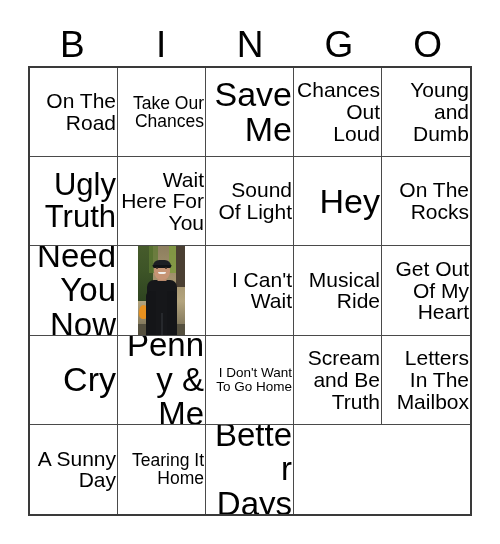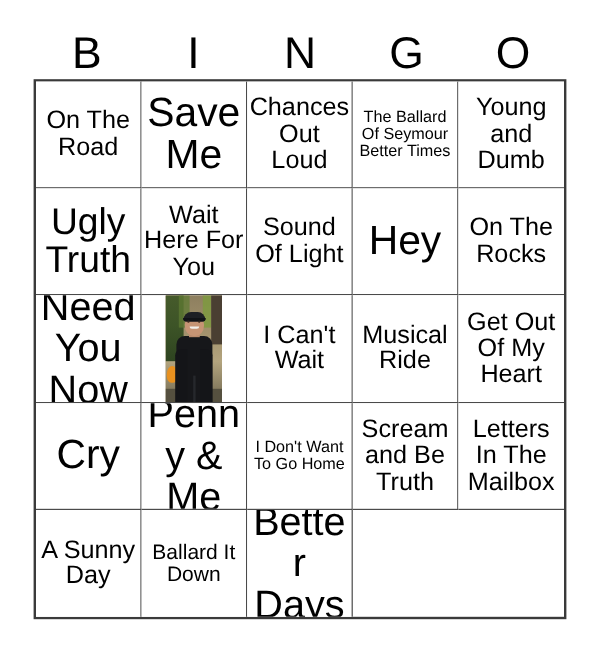--- a/index.html
+++ b/index.html
@@ -64,21 +64,21 @@
     justify-content: center;
     overflow: hidden;
     background: #ffffff;
     padding: 0 1px;
   }
   .cell:nth-child(5n) { border-right: none; }
   .cell:nth-child(n+21) { border-bottom: none; }
   .cell-text {
     display: block;
     width: 100%;
-    text-align: center;
+    text-align: right;
     line-height: 1.04;
     color: #000000;
     word-wrap: break-word;
   }
   
   .fs-xs .cell-text { font-size: 13.5px; }
   .fs-s  .cell-text { font-size: 17.5px; }
   .fs-m  .cell-text { font-size: 21px; }
   .fs-l  .cell-text { font-size: 33px; }
   .fs-xl .cell-text { font-size: 31px; }
@@ -249,28 +249,28 @@
     <div class="header-letter">N</div>
     <div class="header-letter">G</div>
     <div class="header-letter">O</div>
   </div>
 
   <div id="grid">
 
     <div class="cell fs-m">
         <span class="cell-text">On The Road</span>
       </div>
+    <div class="cell fs-s">
+        <span class="cell-text">Take Our Chances</span>
+      </div>
     <div class="cell fs-xxl">
         <span class="cell-text">Save Me</span>
       </div>
     <div class="cell fs-m">
         <span class="cell-text">Chances Out Loud</span>
-      </div>
-    <div class="cell fs-xs">
-        <span class="cell-text">The Ballard Of Seymour Better Times</span>
       </div>
 
     <div class="cell fs-m">
         <span class="cell-text">Young and Dumb</span>
       </div>
     <div class="cell fs-xl">
         <span class="cell-text">Ugly Truth</span>
       </div>
     <div class="cell fs-m">
         <span class="cell-text">Wait Here For You</span>
@@ -336,20 +336,20 @@
     <div class="cell fs-m">
         <span class="cell-text">Scream and Be Truth</span>
       </div>
     <div class="cell fs-m">
         <span class="cell-text">Letters In The Mailbox</span>
       </div>
     <div class="cell fs-m">
         <span class="cell-text">A Sunny Day</span>
       </div>
     <div class="cell fs-s">
-        <span class="cell-text">Ballard It Down</span>
+        <span class="cell-text">Tearing It Home</span>
       </div>
     <div class="cell fs-l">
         <span class="cell-text">Better Days</span>
       </div>
 
   </div>
 </div>
 
 </body></html>

